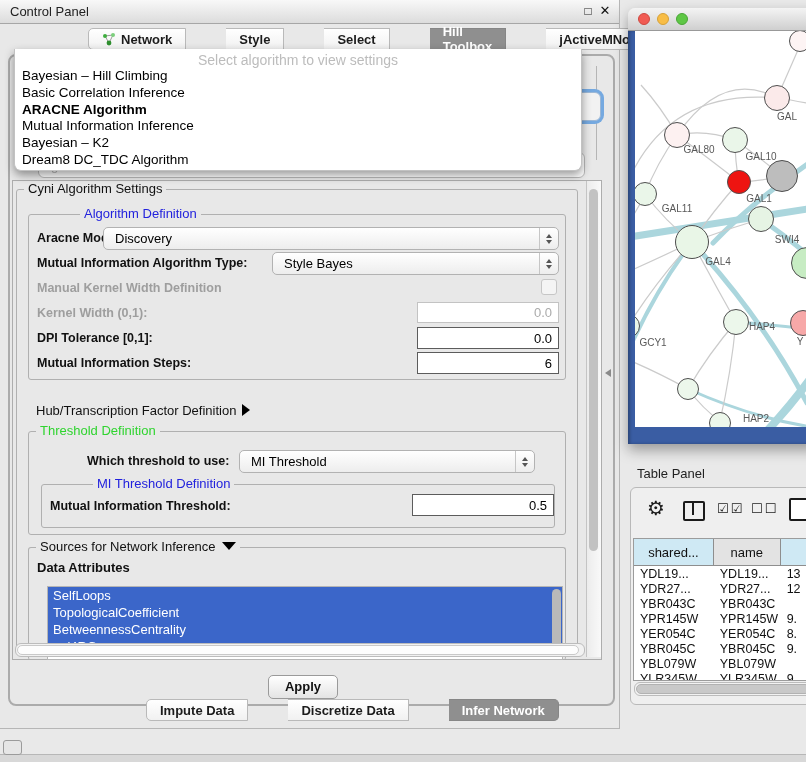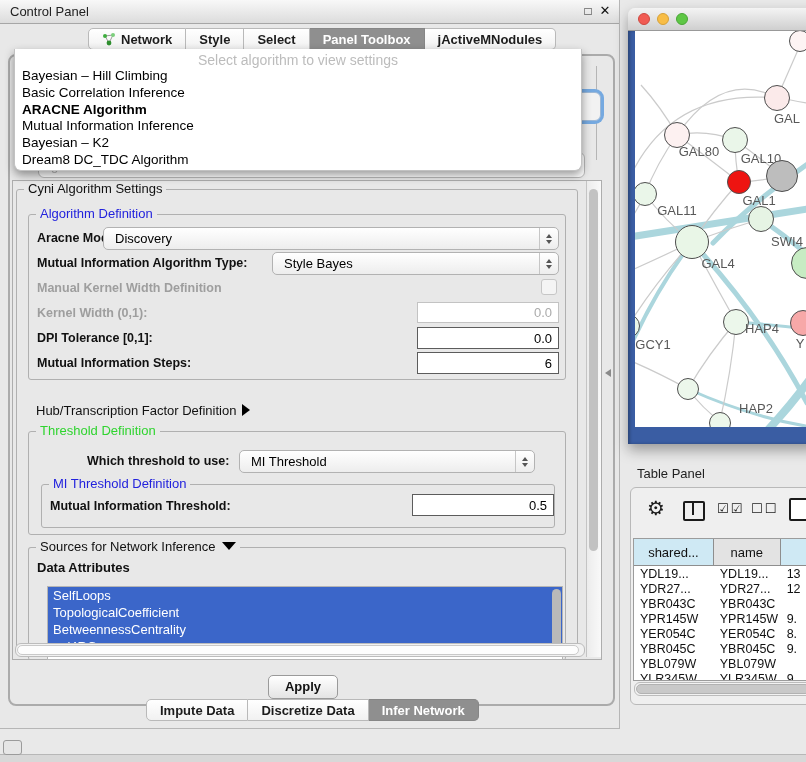--- a/index.html
+++ b/index.html
@@ -10,21 +10,21 @@
 
   
   #cp{left:0;top:8;width:619px;height:728px;background:#e8e8e8;border-right:1px solid #b6b6b6;border-bottom:1px solid #b6b6b6;}
   #cp-titlebar{left:0;top:0;width:100%;height:23px;
     background:linear-gradient(#f8f8f8,#dcdcdc);border-bottom:1px solid #a6a6a6;}
   #cp-title{left:10px;top:4px;font-size:13px;color:#222;}
   #cp-float{left:580px;top:3px;width:16px;height:16px;font-size:12px;color:#222;text-align:center;line-height:16px;}
   #cp-close{left:597px;top:3px;width:16px;height:16px;font-size:13px;font-weight:bold;color:#111;text-align:center;line-height:16px;}
 
   
-  .seg{display:flex;position:absolute;height:22px;}
+  .seg{display:flex;position:absolute;height:22px;gap:40px;}
   .seg-tab{display:flex;align-items:center;gap:5px;padding:0 13px;font-size:13px;font-weight:700;
     background:linear-gradient(#ffffff,#f1f1f1);border:1px solid #b9b9b9;border-left:none;color:#1c1c1c;}
   .seg-tab:first-child{border-left:1px solid #b9b9b9;border-radius:5px 0 0 5px;}
   .seg-tab:last-child{border-radius:0 5px 5px 0;}
   .seg-tab.sel{background:#8f8f8f;color:#fff;border-color:#868686;}
   #top-tabs{left:88px;top:28px;}
   #bottom-tabs{left:146px;top:699px;}
 
   
   #inner-panel{left:8px;top:54px;width:603px;height:648px;border:2px solid #ababab;border-radius:8px;background:#e8e8e8;}
@@ -46,21 +46,21 @@
   
   #settings-pane{left:12px;top:180px;width:588px;height:478px;border:1px solid #adadad;background:#e8e8e8;}
   .vsb-track{position:absolute;background:linear-gradient(90deg,#ececec,#f9f9f9);border-left:1px solid #c4c4c4;}
   .vsb-thumb{position:absolute;left:2px;width:9px;border-radius:5px;background:#c2c2c2;}
   .hsb{position:absolute;height:12px;border-radius:6px;background:#f2f2f2;border:1px solid #bcbcbc;}
   .hsb .hthumb{position:absolute;left:1px;top:1px;height:8px;border-radius:5px;background:#fdfdfd;border:1px solid #c9c9c9;}
 
   
   .gbox{position:absolute;border:1px solid #b0b0b0;border-radius:3px;}
   .glabel{position:absolute;top:-9px;left:7px;background:#e8e8e8;padding:0 4px;font-size:13px;color:#111;white-space:nowrap;}
-  .glabel.blue{color:#2222dd;}
+  .glabel.blue{color:#2222dd;margin-left:44px;}
   .glabel.green{color:#2fd42f;}
 
   .flabel{position:absolute;font-size:12.5px;font-weight:bold;color:#111;white-space:nowrap;}
   .flabel.dis{color:#9e9e9e;}
 
   .combo{position:absolute;height:23px;box-sizing:border-box;border:1px solid #b2b2b2;border-radius:5px;
     background:linear-gradient(#ffffff,#ededed);display:flex;align-items:center;font-size:13px;}
   .combo .cv{flex:1;padding-left:11px;color:#000;}
   .combo .stepper{width:18px;height:100%;border-left:1px solid #c6c6c6;display:flex;flex-direction:column;
     align-items:center;justify-content:center;gap:2px;}
@@ -94,21 +94,21 @@
   #tl-red{background:#f15b53;border:1px solid #ce4840;}
   #tl-yellow{background:#f8bd46;border:1px solid #d6a138;}
   #tl-green{background:#5ec745;border:1px solid #4aa637;}
   #net-frame{left:0;top:23px;width:190px;height:413px;background:#3a5da3;
     box-shadow:inset 2px 0 3px rgba(0,0,0,.25);}
   #net-canvas{left:7px;top:0px;width:183px;height:396px;background:#fff;overflow:hidden;}
   #edge-svg{position:absolute;left:0;top:0;}
   .edge-thin{fill:none;stroke:#cbcbcb;stroke-width:1.2;}
   .edge-teal{fill:none;stroke:#abd6dd;stroke-linecap:round;}
   .node{position:absolute;border-radius:50%;border:1.5px solid #4e4e4e;box-sizing:border-box;}
-  .node-label{position:absolute;transform:translateX(-50%);font-size:13px;color:#585858;white-space:nowrap;}
+  .node-label{position:absolute;transform:translateX(-50%);font-size:10px;color:#585858;white-space:nowrap;}
 
   
   #tp-title{left:637px;top:466px;font-size:13px;color:#222;}
   #table-panel{left:630px;top:487px;width:186px;height:216px;background:#efefef;border:1px solid #b9b9b9;border-radius:6px;}
   .tb-icon{position:absolute;color:#1a1a1a;}
   #gear-icon{left:16px;top:8px;font-size:20px;}
   #columns-icon{left:52px;top:13px;width:18px;height:16px;border:2px solid #1a1a1a;border-radius:2px;}
   #columns-icon::after{content:"";position:absolute;left:7px;top:0;width:2px;height:12px;background:#1a1a1a;}
   #checked-boxes-icon{left:86px;top:13px;font-size:13px;letter-spacing:2px;}
   #unchecked-boxes-icon{left:120px;top:13px;font-size:13px;letter-spacing:2px;}
@@ -160,21 +160,21 @@
           </span>
           <span>Network</span>
         </div>
         <div class="seg-tab">
           <span>Style</span>
         </div>
         <div class="seg-tab">
           <span>Select</span>
         </div>
         <div class="seg-tab sel">
-          <span>Panel Toolbox</span>
+          <span>Hill Toolbox</span>
         </div>
         <div class="seg-tab">
           <span>jActiveMNodules</span>
         </div>
       </div>
 
     <div id="dropdown" class="abs">
       <div id="dd-placeholder">Select algorithm to view settings</div>
       <div id="dd-items">
           <div class="dd-item">Bayesian – Hill Climbing</div>
@@ -341,21 +341,21 @@
             <div class="node" style="left: 40px; top: 194px; height: 34px; width: 34px; background: rgb(233, 246, 231);"></div>
             <div class="node-label" style="left: 83px; top: 225px; text-align: right;">GAL4</div>
             <div class="node" style="left: 156px; top: 216px; height: 32px; width: 32px; background: rgb(199, 236, 195);"></div>
             <div class="node" style="left: -19px; top: 283px; height: 24px; width: 24px; background: rgb(234, 246, 233);"></div>
             <div class="node-label" style="left: 18px; top: 306px;">GCY1</div>
             <div class="node" style="left: 88px; top: 278px; height: 26px; width: 26px; background: rgb(236, 247, 235);"></div>
             <div class="node-label" style="left: 127px; top: 290px;">HAP4</div>
             <div class="node" style="left: 155px; top: 279px; height: 26px; width: 26px; background: rgb(247, 168, 168);"></div>
             <div class="node-label" style="left: 165px; top: 305px;">Y</div>
             <div class="node" style="left: 42px; top: 347px; height: 22px; width: 22px; background: rgb(236, 247, 235);"></div>
-            <div class="node-label" style="left: 77px; top: 370px; margin-left: 44px;">HAP2</div>
+            <div class="node-label" style="left: 77px; top: 382px; margin-left: 44px;">HAP2</div>
             <div class="node" style="left: 74px; top: 381px; height: 22px; width: 22px; background: rgb(236, 247, 235);"></div>
           </div>
       </div>
     </div>
   </div>
 
   <span id="tp-title" class="abs">Table Panel</span>
   <div id="table-panel" class="abs">
     <span class="tb-icon" id="gear-icon">⚙</span>
     <span class="tb-icon" id="columns-icon"></span>

